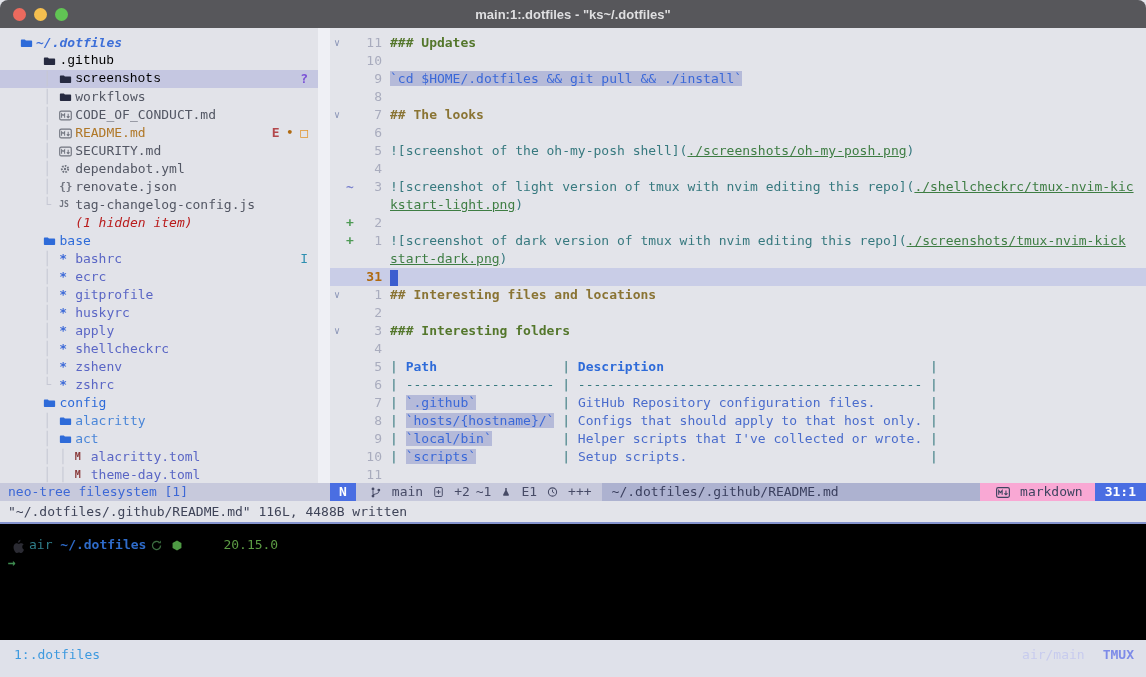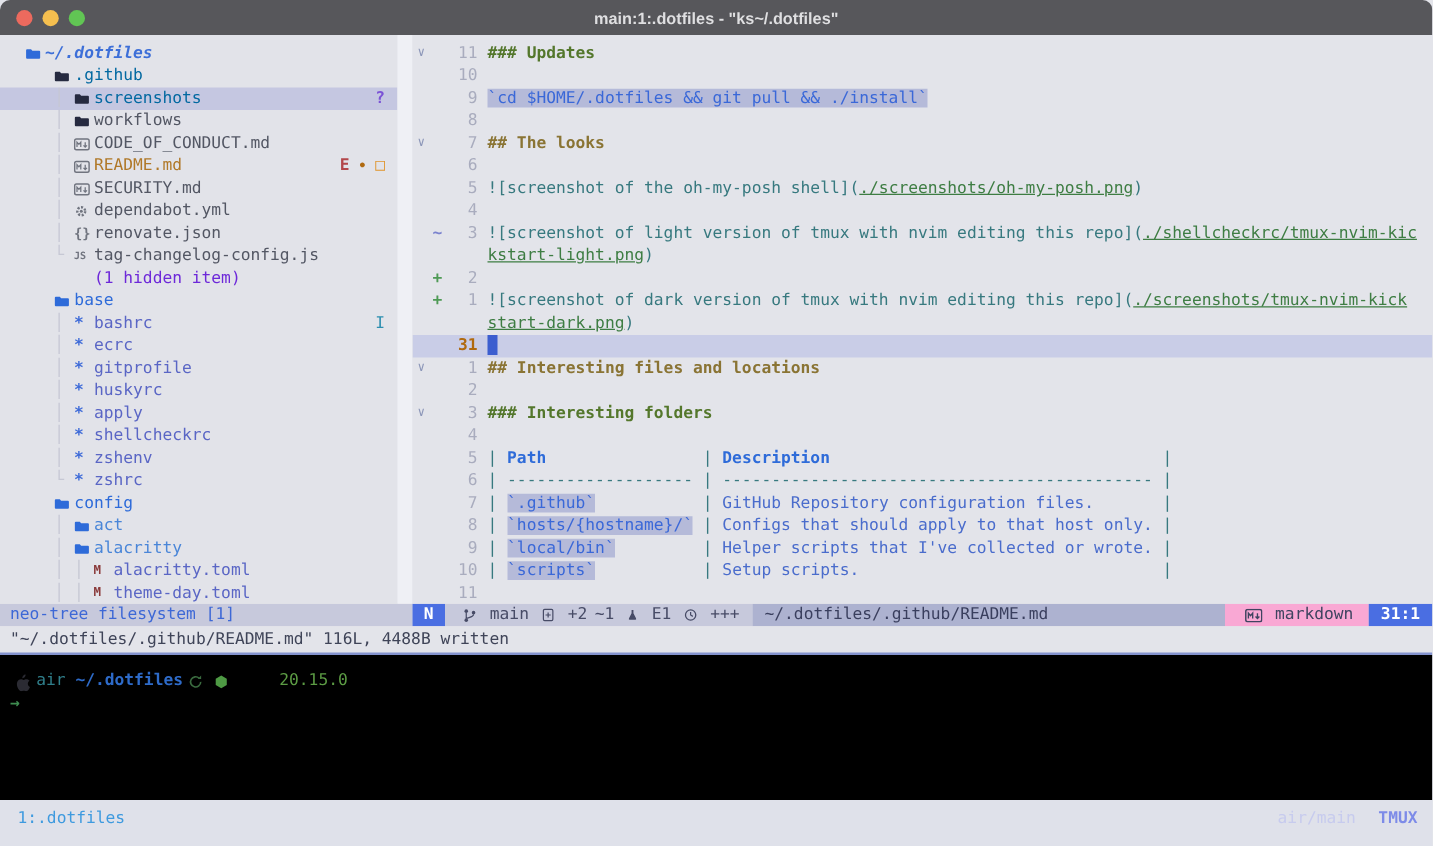--- a/index.html
+++ b/index.html
@@ -23,26 +23,26 @@
   
   .trow { height:18px; line-height:18px; display:flex; align-items:center; white-space:pre; padding-left:20px; padding-right:10px; }
   .trow.sel { background:#c5c7e1; }
   .guide { color:#c6c8d4; }
   .ticon { width:16px; display:inline-flex; justify-content:flex-start; align-items:center; flex:0 0 16px; }
   .ticon svg { display:block; }
   .tlabel { white-space:pre; }
   .tspacer { flex:1; }
   .tmark { margin-left:7px; font-weight:bold; }
   .lab-root { color:#3d6fd8; font-weight:bold; font-style:italic; }
-  .lab-dirp { color:#0369a1; }
+  .lab-dirp { color:#000000;font-family:Liberation Mono, monospace; }
   .lab-dirb { color:#2e6bd9; }
   .lab-dirl { color:#4a86d8; }
   .lab-filedark { color:#535764; }
   .lab-readme { color:#b07828; }
-  .lab-hidden { color:#6d28d9; }
+  .lab-hidden { color:#b91c1c; font-style:italic; }
   .lab-rc { color:#5a66c5; }
   .mk-q { color:#7b52d6; }
   .mk-e { color:#b3474b; }
   .mk-dot { color:#b06a10; font-size:11px; }
   .mk-sq { color:#e0962f; font-weight:normal; }
   .mk-i { color:#2e8fb0; font-weight:normal; }
   .ic-txt { font-weight:bold; color:#70747f; }
 
   
   .eline { height:18px; line-height:18px; display:flex; align-items:center; white-space:pre; }
@@ -153,24 +153,24 @@
           <div class="trow"><span class="guide">   │ </span><span class="ticon"><span class="ic-txt" style="color:#3e6bd8;font-size:13px">*</span></span><span class="tlabel lab-rc">huskyrc</span><span class="tspacer"></span></div>
           <div class="trow"><span class="guide">   │ </span><span class="ticon"><span class="ic-txt" style="color:#3e6bd8;font-size:13px">*</span></span><span class="tlabel lab-rc">apply</span><span class="tspacer"></span></div>
           <div class="trow"><span class="guide">   │ </span><span class="ticon"><span class="ic-txt" style="color:#3e6bd8;font-size:13px">*</span></span><span class="tlabel lab-rc">shellcheckrc</span><span class="tspacer"></span></div>
           <div class="trow"><span class="guide">   │ </span><span class="ticon"><span class="ic-txt" style="color:#3e6bd8;font-size:13px">*</span></span><span class="tlabel lab-rc">zshenv</span><span class="tspacer"></span></div>
           <div class="trow"><span class="guide">   └ </span><span class="ticon"><span class="ic-txt" style="color:#3e6bd8;font-size:13px">*</span></span><span class="tlabel lab-rc">zshrc</span><span class="tspacer"></span></div>
           <div class="trow"><span class="guide">   </span><span class="ticon"><svg width="13" height="12" viewBox="0 0 16 16" fill="#2e6bd9">
                 <path d="M1.5 3.2h4.3l1.4 1.6h7.3c.6 0 1 .4 1 1v6.4c0 .6-.4 1-1 1h-13c-.6 0-1-.4-1-1V4.2c0-.6.4-1 1-1z"></path>
               </svg></span><span class="tlabel lab-dirb">config</span><span class="tspacer"></span></div>
           <div class="trow"><span class="guide">   │ </span><span class="ticon"><svg width="13" height="12" viewBox="0 0 16 16" fill="#2e6bd9">
                 <path d="M1.5 3.2h4.3l1.4 1.6h7.3c.6 0 1 .4 1 1v6.4c0 .6-.4 1-1 1h-13c-.6 0-1-.4-1-1V4.2c0-.6.4-1 1-1z"></path>
+              </svg></span><span class="tlabel lab-dirl">alacritty</span><span class="tspacer"></span></div>
+          <div class="trow"><span class="guide">   │ </span><span class="ticon"><svg width="13" height="12" viewBox="0 0 16 16" fill="#2e6bd9">
+                <path d="M1.5 3.2h4.3l1.4 1.6h7.3c.6 0 1 .4 1 1v6.4c0 .6-.4 1-1 1h-13c-.6 0-1-.4-1-1V4.2c0-.6.4-1 1-1z"></path>
               </svg></span><span class="tlabel lab-dirl">act</span><span class="tspacer"></span></div>
-          <div class="trow"><span class="guide">   │ </span><span class="ticon"><svg width="13" height="12" viewBox="0 0 16 16" fill="#2e6bd9">
-                <path d="M1.5 3.2h4.3l1.4 1.6h7.3c.6 0 1 .4 1 1v6.4c0 .6-.4 1-1 1h-13c-.6 0-1-.4-1-1V4.2c0-.6.4-1 1-1z"></path>
-              </svg></span><span class="tlabel lab-dirl">alacritty</span><span class="tspacer"></span></div>
           <div class="trow"><span class="guide">   │ │ </span><span class="ticon"><span class="ic-txt" style="color:#8a3b3b;font-size:10px">M</span></span><span class="tlabel lab-rc">alacritty.toml</span><span class="tspacer"></span></div>
           <div class="trow"><span class="guide">   │ │ </span><span class="ticon"><span class="ic-txt" style="color:#8a3b3b;font-size:10px">M</span></span><span class="tlabel lab-rc">theme-day.toml</span><span class="tspacer"></span></div>
         </div>
     </div>
     <div class="sidebar-strip"></div>
     <div class="editor">
       <div id="elines">
           <div class="eline"><span class="efold">∨</span><span class="esign"></span><span class="enum">11</span><span class="etext"><span class="seg-h3">### Updates</span></span></div>
           <div class="eline"><span class="efold"></span><span class="esign"></span><span class="enum">10</span><span class="etext"></span></div>
           <div class="eline"><span class="efold"></span><span class="esign"></span><span class="enum">9</span><span class="etext"><span class="seg-code">`cd $HOME/.dotfiles &amp;&amp; git pull &amp;&amp; ./install`</span></span></div>

